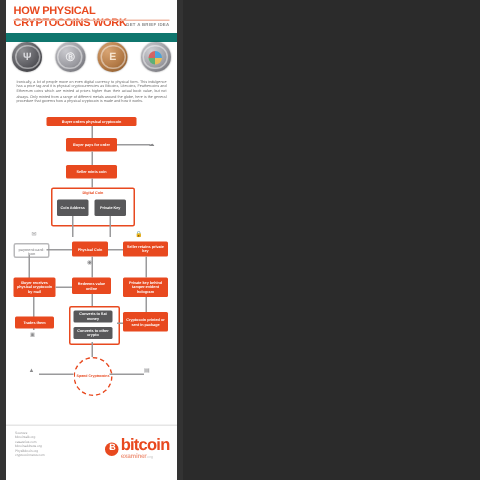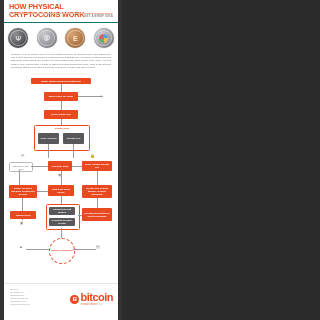--- a/index.html
+++ b/index.html
@@ -1,21 +1,21 @@
 <!DOCTYPE html>
 <html><head>
 <meta charset="utf-8">
 <style>
   html,body{margin:0;padding:0;background:#2b2b2b;}
   body{width:122px;height:320px;overflow:hidden;font-family:"Liberation Sans",sans-serif;}
   #page{position:relative;width:122px;height:320px;background:#333;}
   .sheet{position:absolute;left:4px;top:0;width:114px;height:320px;background:#ffffff;}
 
   
-  .header{position:relative;height:22px;border-bottom:1px solid #0f766e;}
+  .header{position:relative;height:22px;border-bottom:6px solid #0f766e;}
   .title{position:absolute;left:5px;top:3px;width:104px;font-size:7.2px;line-height:8px;
          font-weight:bold;color:#e8491f;letter-spacing:-0.2px;
          font-family:"Liberation Sans",sans-serif;text-align:left;
          transform:scaleX(1.02);transform-origin:left center;}
   .title-rule{position:absolute;left:5px;top:12.5px;width:104px;height:0.6px;background:#f0b9a6;}
   .subtitle{position:absolute;right:5px;top:14px;font-size:2.9px;line-height:4px;
             font-weight:bold;color:#8a8a8a;letter-spacing:0.2px;}
 
   
   .coins{position:absolute;left:0;top:24px;width:114px;height:28px;

